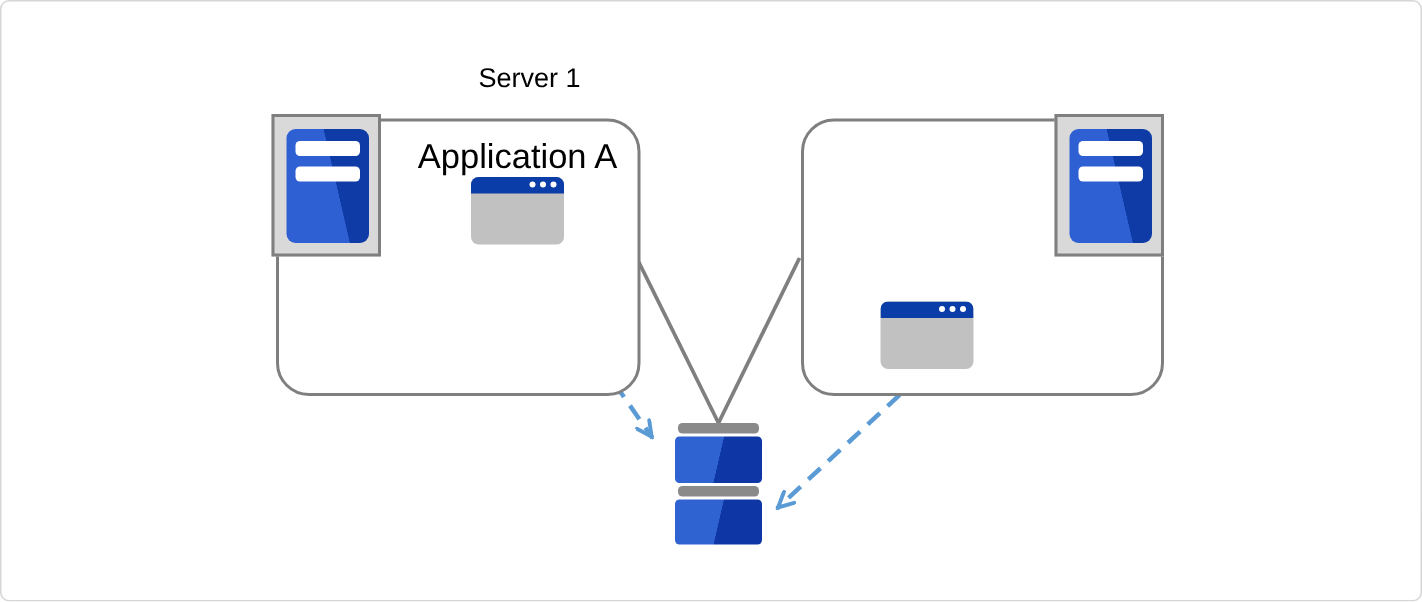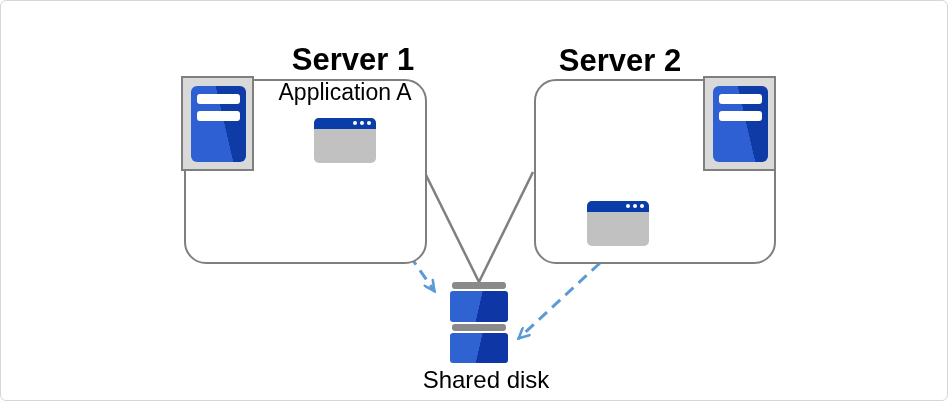--- a/index.html
+++ b/index.html
@@ -13,21 +13,21 @@
     overflow:hidden;
   }
   .abs{position:absolute;}
   .label{
     color:#000000;
     white-space:nowrap;
     transform:translateX(-50%);
     text-align:center;
     line-height:1.1;
   }
-  .server-label{font-size:31px;font-weight:bold;}
+  .server-label{font-size:18px;}
   .app-label{font-size:23px;}
   .disk-label{font-size:24px;}
 
   .server-box{
     background:#ffffff;
     border:2.5px solid #7f7f7f;
     border-radius:22px;
   }
   .tower-outer{
     background:#d9d9d9;
@@ -98,33 +98,32 @@
   </svg>
 
   <div class="abs server-box" style="left:183px;top:78px;width:239px;height:181px;"></div>
   <div class="abs label server-label" style="left:352px;top:42px;">Server 1</div>
   <div class="abs tower-outer" style="left:180px;top:75px;width:73px;height:95px;">
     <div class="tower-blue">
       <div class="tower-bar b1"></div>
       <div class="tower-bar b2"></div>
     </div>
   </div>
-  <div class="abs label app-label" style="left:344px;top:79px;">Application A</div>
+  <div class="abs label app-label" style="left:344px;top:91px;">Application A</div>
   <div class="abs app-window" style="left:313px;top:117px;">
     <div class="app-titlebar">
       <div class="app-dots">
         <span></span>
           <span></span>
           <span></span>
       </div>
     </div>
   </div>
 
   <div class="abs server-box" style="left:533px;top:78px;width:238px;height:181px;"></div>
-  <div class="abs label server-label" style="left:619px;top:43px;">Server 2</div>
   <div class="abs tower-outer" style="left:702px;top:75px;width:73px;height:95px;">
     <div class="tower-blue">
       <div class="tower-bar b1"></div>
       <div class="tower-bar b2"></div>
     </div>
   </div>
   <div class="abs app-window" style="left:586px;top:200px;">
     <div class="app-titlebar">
       <div class="app-dots">
         <span></span>
@@ -133,15 +132,14 @@
       </div>
     </div>
   </div>
 
   <div class="abs" style="left:449px;top:281px;width:58px;">
     <div class="disk-bar" style="margin:0 auto;"></div>
     <div class="disk-body" style="margin:2px auto 0;"></div>
     <div class="disk-bar" style="margin:2px auto 0;"></div>
     <div class="disk-body" style="margin:2px auto 0;height:30px;"></div>
   </div>
-  <div class="abs label disk-label" style="left:485px;top:366px;">Shared disk</div>
 
 </div>
 
 </body></html>

